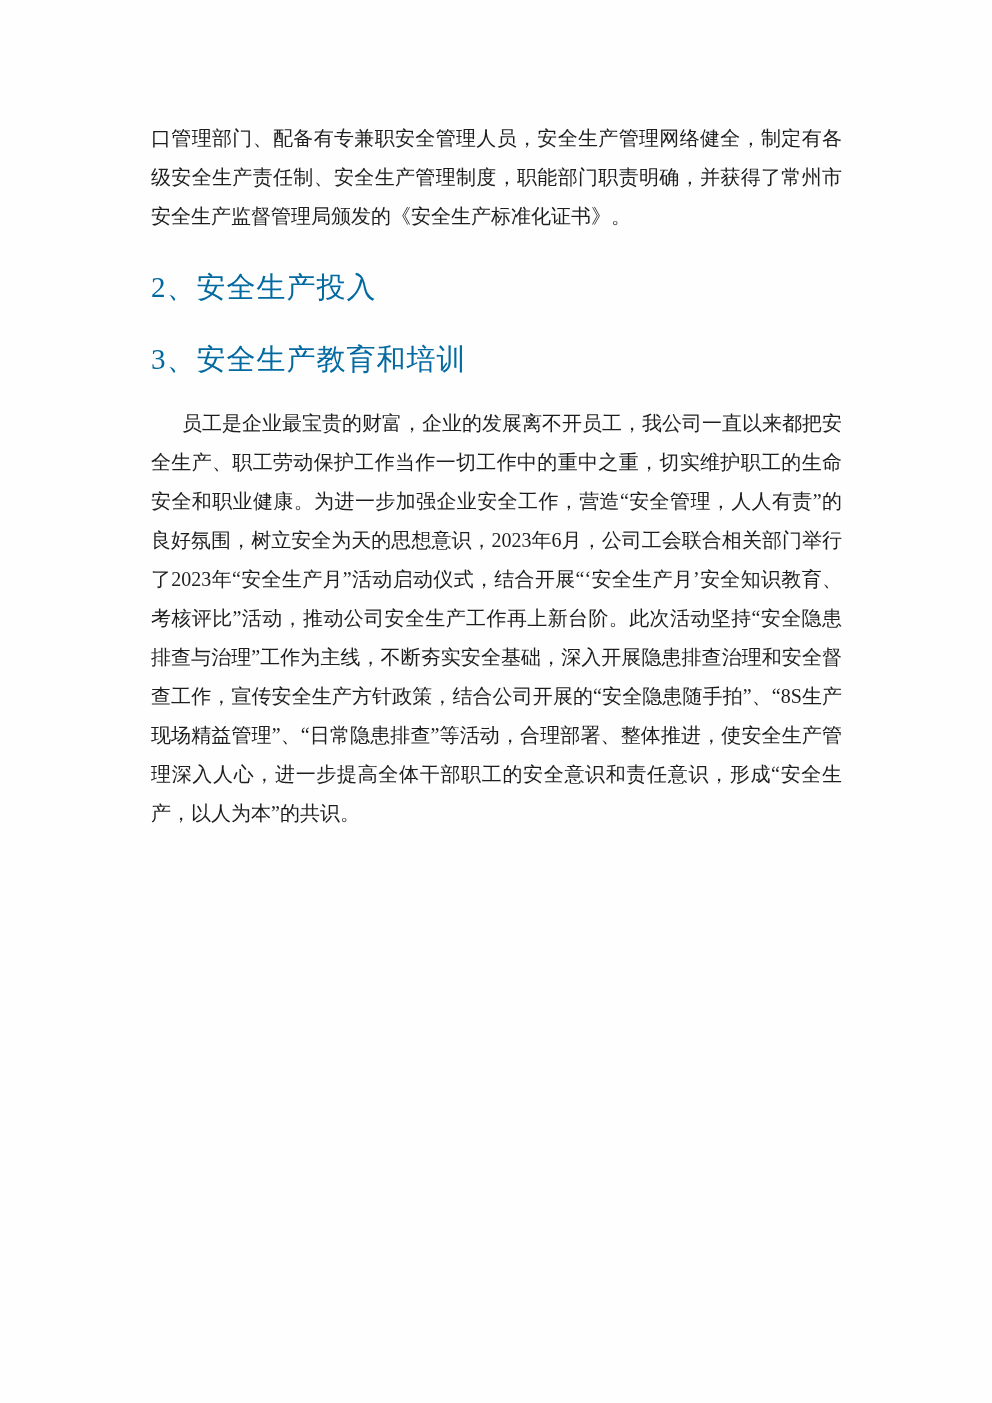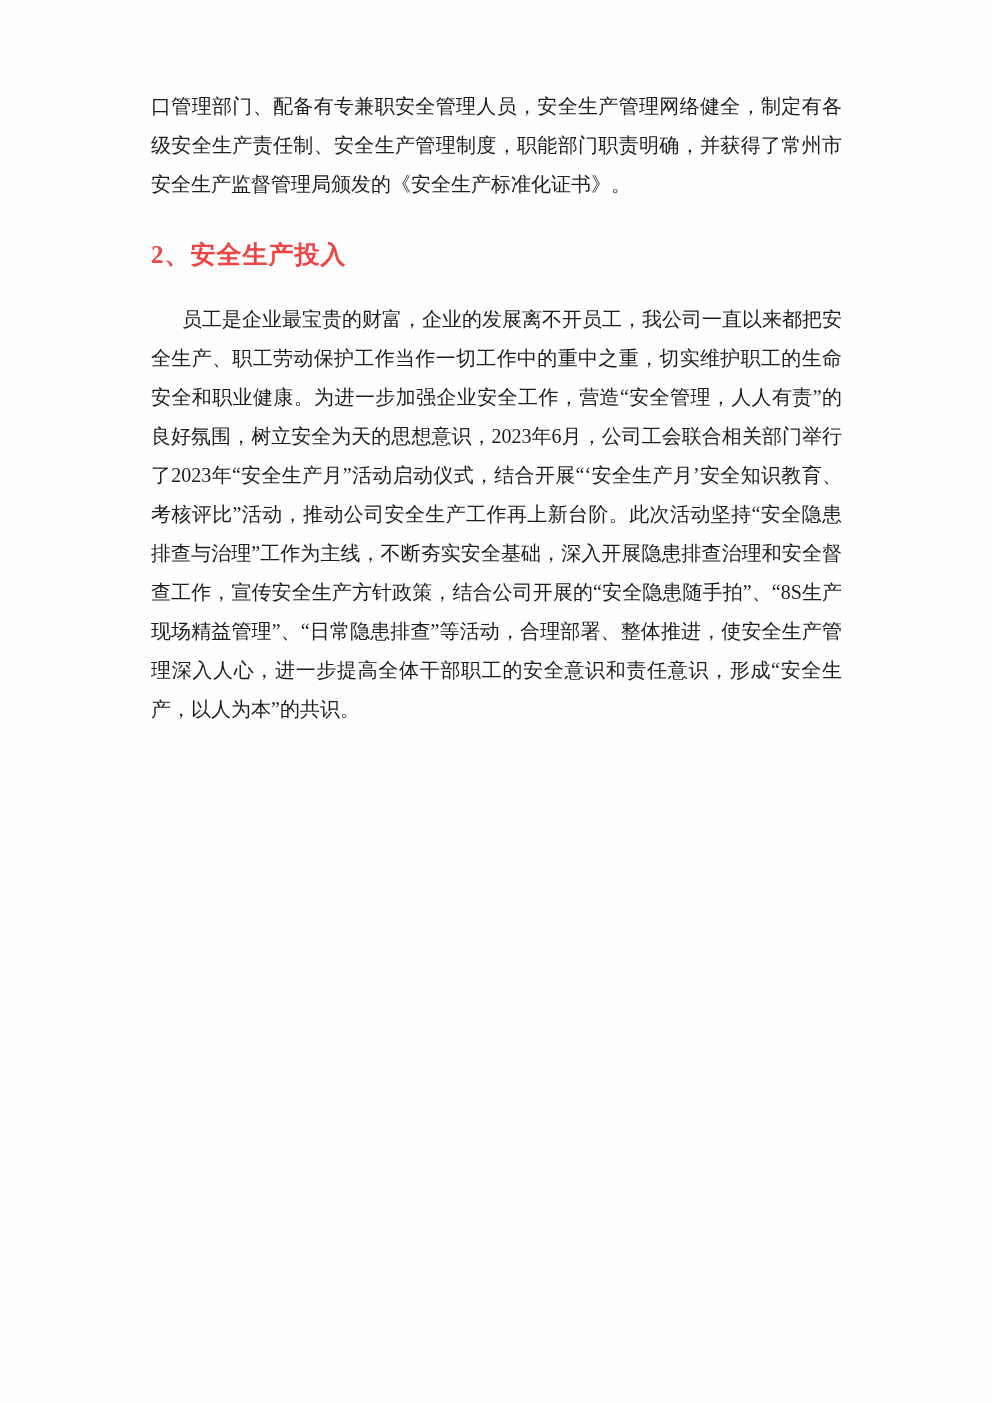--- a/index.html
+++ b/index.html
@@ -11,51 +11,52 @@
     width: 992px;
     height: 1403px;
     font-family: "Liberation Serif", "DejaVu Serif", serif;
   }
   .page {
     position: relative;
     box-sizing: border-box;
     width: 992px;
     height: 1403px;
     background: #fefefe;
-    padding: 87px 150px 60px 151px;
+    padding: 119px 150px 60px 151px;
     overflow: hidden;
   }
   .body-text {
     margin: 0;
     font-size: 20px;
     line-height: 39px;
     color: #1d1d1d;
     text-align: justify;
     text-indent: 31px;
     font-weight: 400;
   }
   .body-text.no-indent {
     text-indent: 0;
   }
   .section-heading {
     margin: 30px 0 24px 0;
-    font-size: 25px;
+    font-size: 29px;
     line-height: 42px;
-    font-weight: 700;
-    color: #ef4444;
+    font-weight: 400;
+    color: #0369a1;
     letter-spacing: 1px;
     text-align: left;
   }
 </style>
 </head>
 <body>
 
 <div class="page">
 
   <p class="body-text no-indent">口管理部门、配备有专兼职安全管理人员，安全生产管理网络健全，制定有各级安全生产责任制、安全生产管理制度，职能部门职责明确，并获得了常州市安全生产监督管理局颁发的《安全生产标准化证书》。</p>
 
   <h2 class="section-heading">2、安全生产投入</h2>
 
 
+  <h2 class="section-heading">3、安全生产教育和培训</h2>
 
   <p class="body-text">员工是企业最宝贵的财富，企业的发展离不开员工，我公司一直以来都把安全生产、职工劳动保护工作当作一切工作中的重中之重，切实维护职工的生命安全和职业健康。为进一步加强企业安全工作，营造“安全管理，人人有责”的良好氛围，树立安全为天的思想意识，2023年6月，公司工会联合相关部门举行了2023年“安全生产月”活动启动仪式，结合开展“‘安全生产月’安全知识教育、考核评比”活动，推动公司安全生产工作再上新台阶。此次活动坚持“安全隐患排查与治理”工作为主线，不断夯实安全基础，深入开展隐患排查治理和安全督查工作，宣传安全生产方针政策，结合公司开展的“安全隐患随手拍”、“8S生产现场精益管理”、“日常隐患排查”等活动，合理部署、整体推进，使安全生产管理深入人心，进一步提高全体干部职工的安全意识和责任意识，形成“安全生产，以人为本”的共识。</p>
 
 </div>
 
 </body></html>

